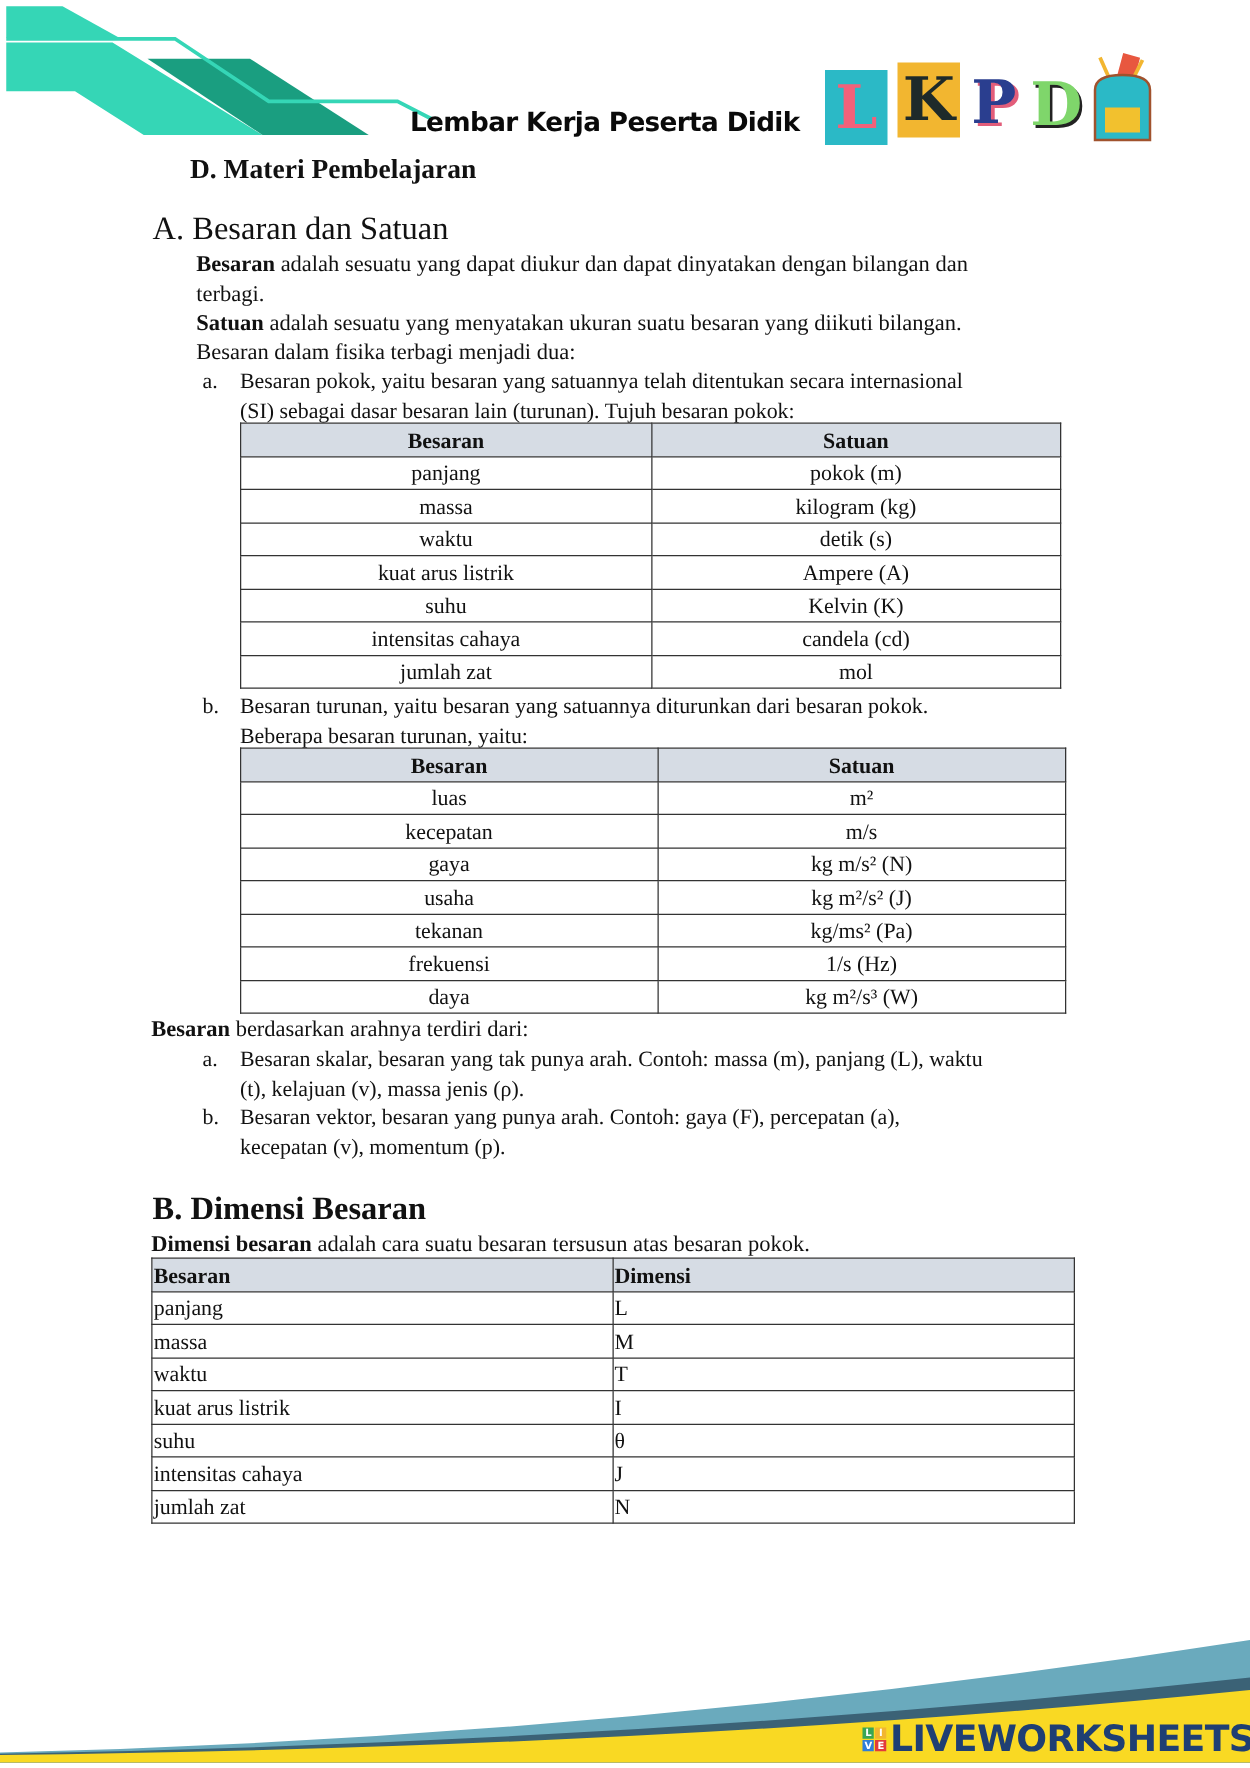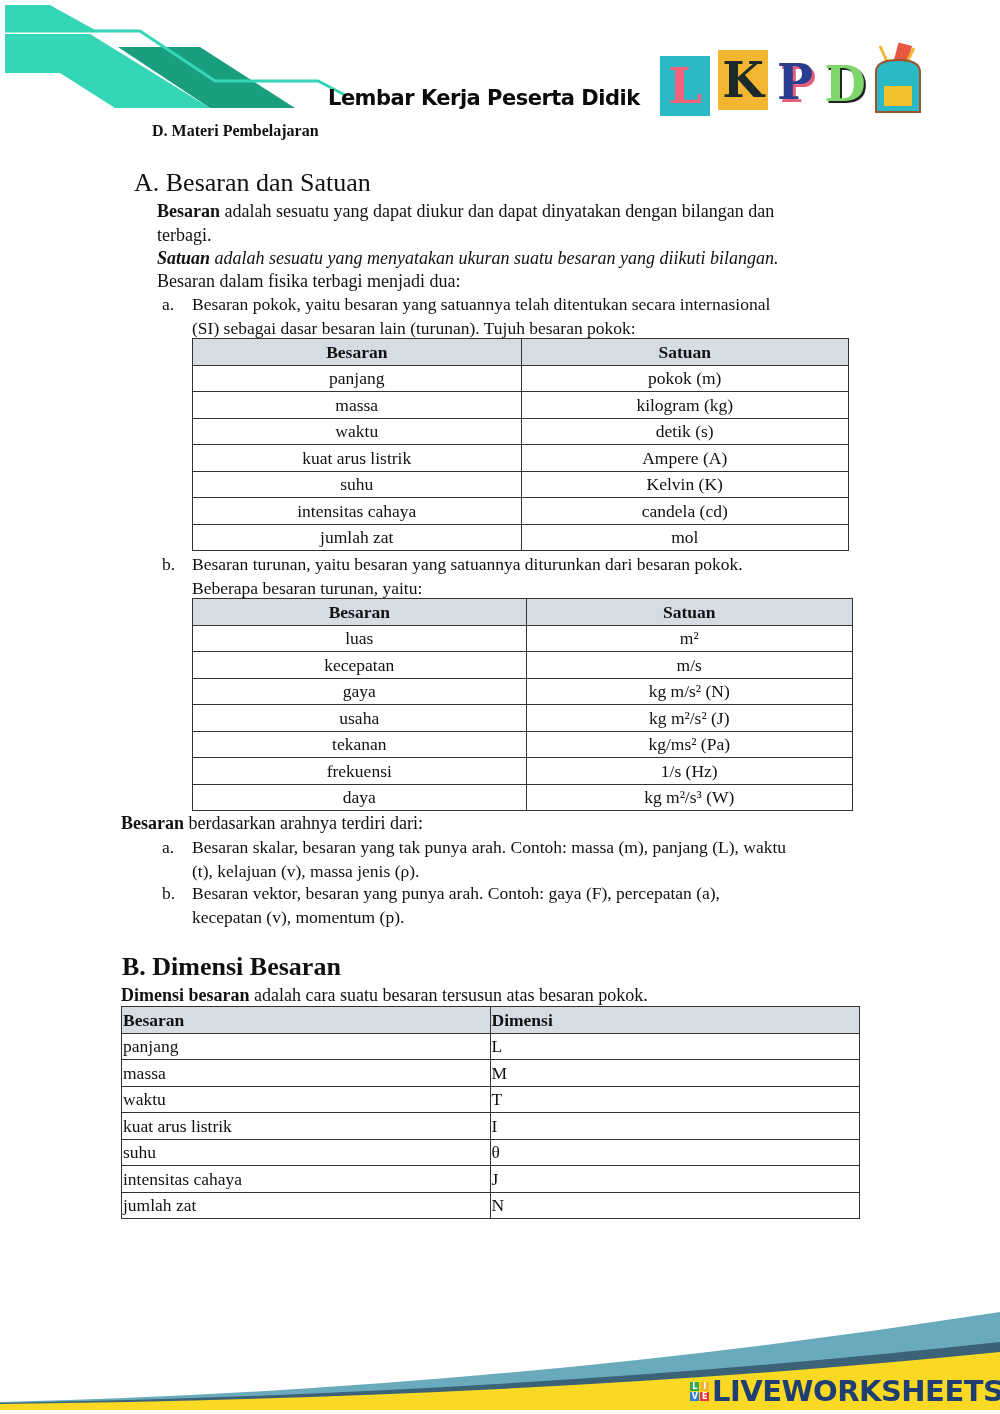--- a/index.html
+++ b/index.html
@@ -11,22 +11,22 @@
   .header-title {
     position: absolute; left: 328px; top: 86px;
     font-family: "DejaVu Sans", sans-serif; font-weight: bold; font-size: 21px;
     letter-spacing: -0.5px; color: #0a0a0a;
   }
   .logo { position: absolute; left: 658px; top: 42px; width: 270px; height: 80px; }
   .logo .tile {
     position: absolute; width: 50px; height: 60px; display: flex; align-items: center; justify-content: center;
     font-family: "DejaVu Serif", serif; font-weight: bold; font-size: 48px;
   }
-  .section-d { position: absolute; left: 152px; top: 122px; font-weight: bold; font-size: 16px; }
-  .h-a { position: absolute; left: 134px; top: 168px; font-size: 26px; }
+  .section-d { position: absolute; left: 152px; top: 122px; font-weight: bold; font-size: 22px; }
+  .h-a { position: absolute; left: 122px; top: 168px; font-size: 26px; }
   .para { position: absolute; font-size: 18px; line-height: 23.5px; }
   .para b { font-weight: bold; }
   .list-item { position: absolute; font-size: 17.5px; line-height: 23.5px; }
   .list-item .marker { position: absolute; left: 0; top: 0; }
   .list-item .text { position: absolute; left: 30px; top: 0; }
 
   table { border-collapse: collapse; position: absolute; font-size: 17.5px; }
   td, th { border: 1px solid #333; padding: 0; height: 25.5px; line-height: 24px; }
   th { background: #d6dce4; font-weight: bold; }
   .center td, .center th { text-align: center; }
@@ -69,21 +69,21 @@
 </div>
 
 <div class="section-d">D.  Materi Pembelajaran</div>
 
 <div class="h-a">A. Besaran dan Satuan</div>
 
 <div class="para" style="left:157px;top:200px;">
   <b>Besaran</b><span> adalah sesuatu yang dapat diukur dan dapat dinyatakan dengan bilangan dan</span><br>
   <span>terbagi.</span>
 </div>
-<div class="para" style="left:157px;top:247px;font-style:italic;">
+<div class="para" style="left:157px;top:247px;">
   <b>Satuan</b><span> adalah sesuatu yang menyatakan ukuran suatu besaran yang diikuti bilangan.</span>
 </div>
 <div class="para" style="left:157px;top:270px;">Besaran dalam fisika terbagi menjadi dua:</div>
 
 <div class="list-item" style="left:162px;top:293px;width:720px;height:47px;">
   <span class="marker">a.</span>
   <span class="text">
     <span>Besaran pokok, yaitu besaran yang satuannya telah ditentukan secara internasional</span><br>
     <span>(SI) sebagai dasar besaran lain (turunan). Tujuh besaran pokok:</span>
   </span>

